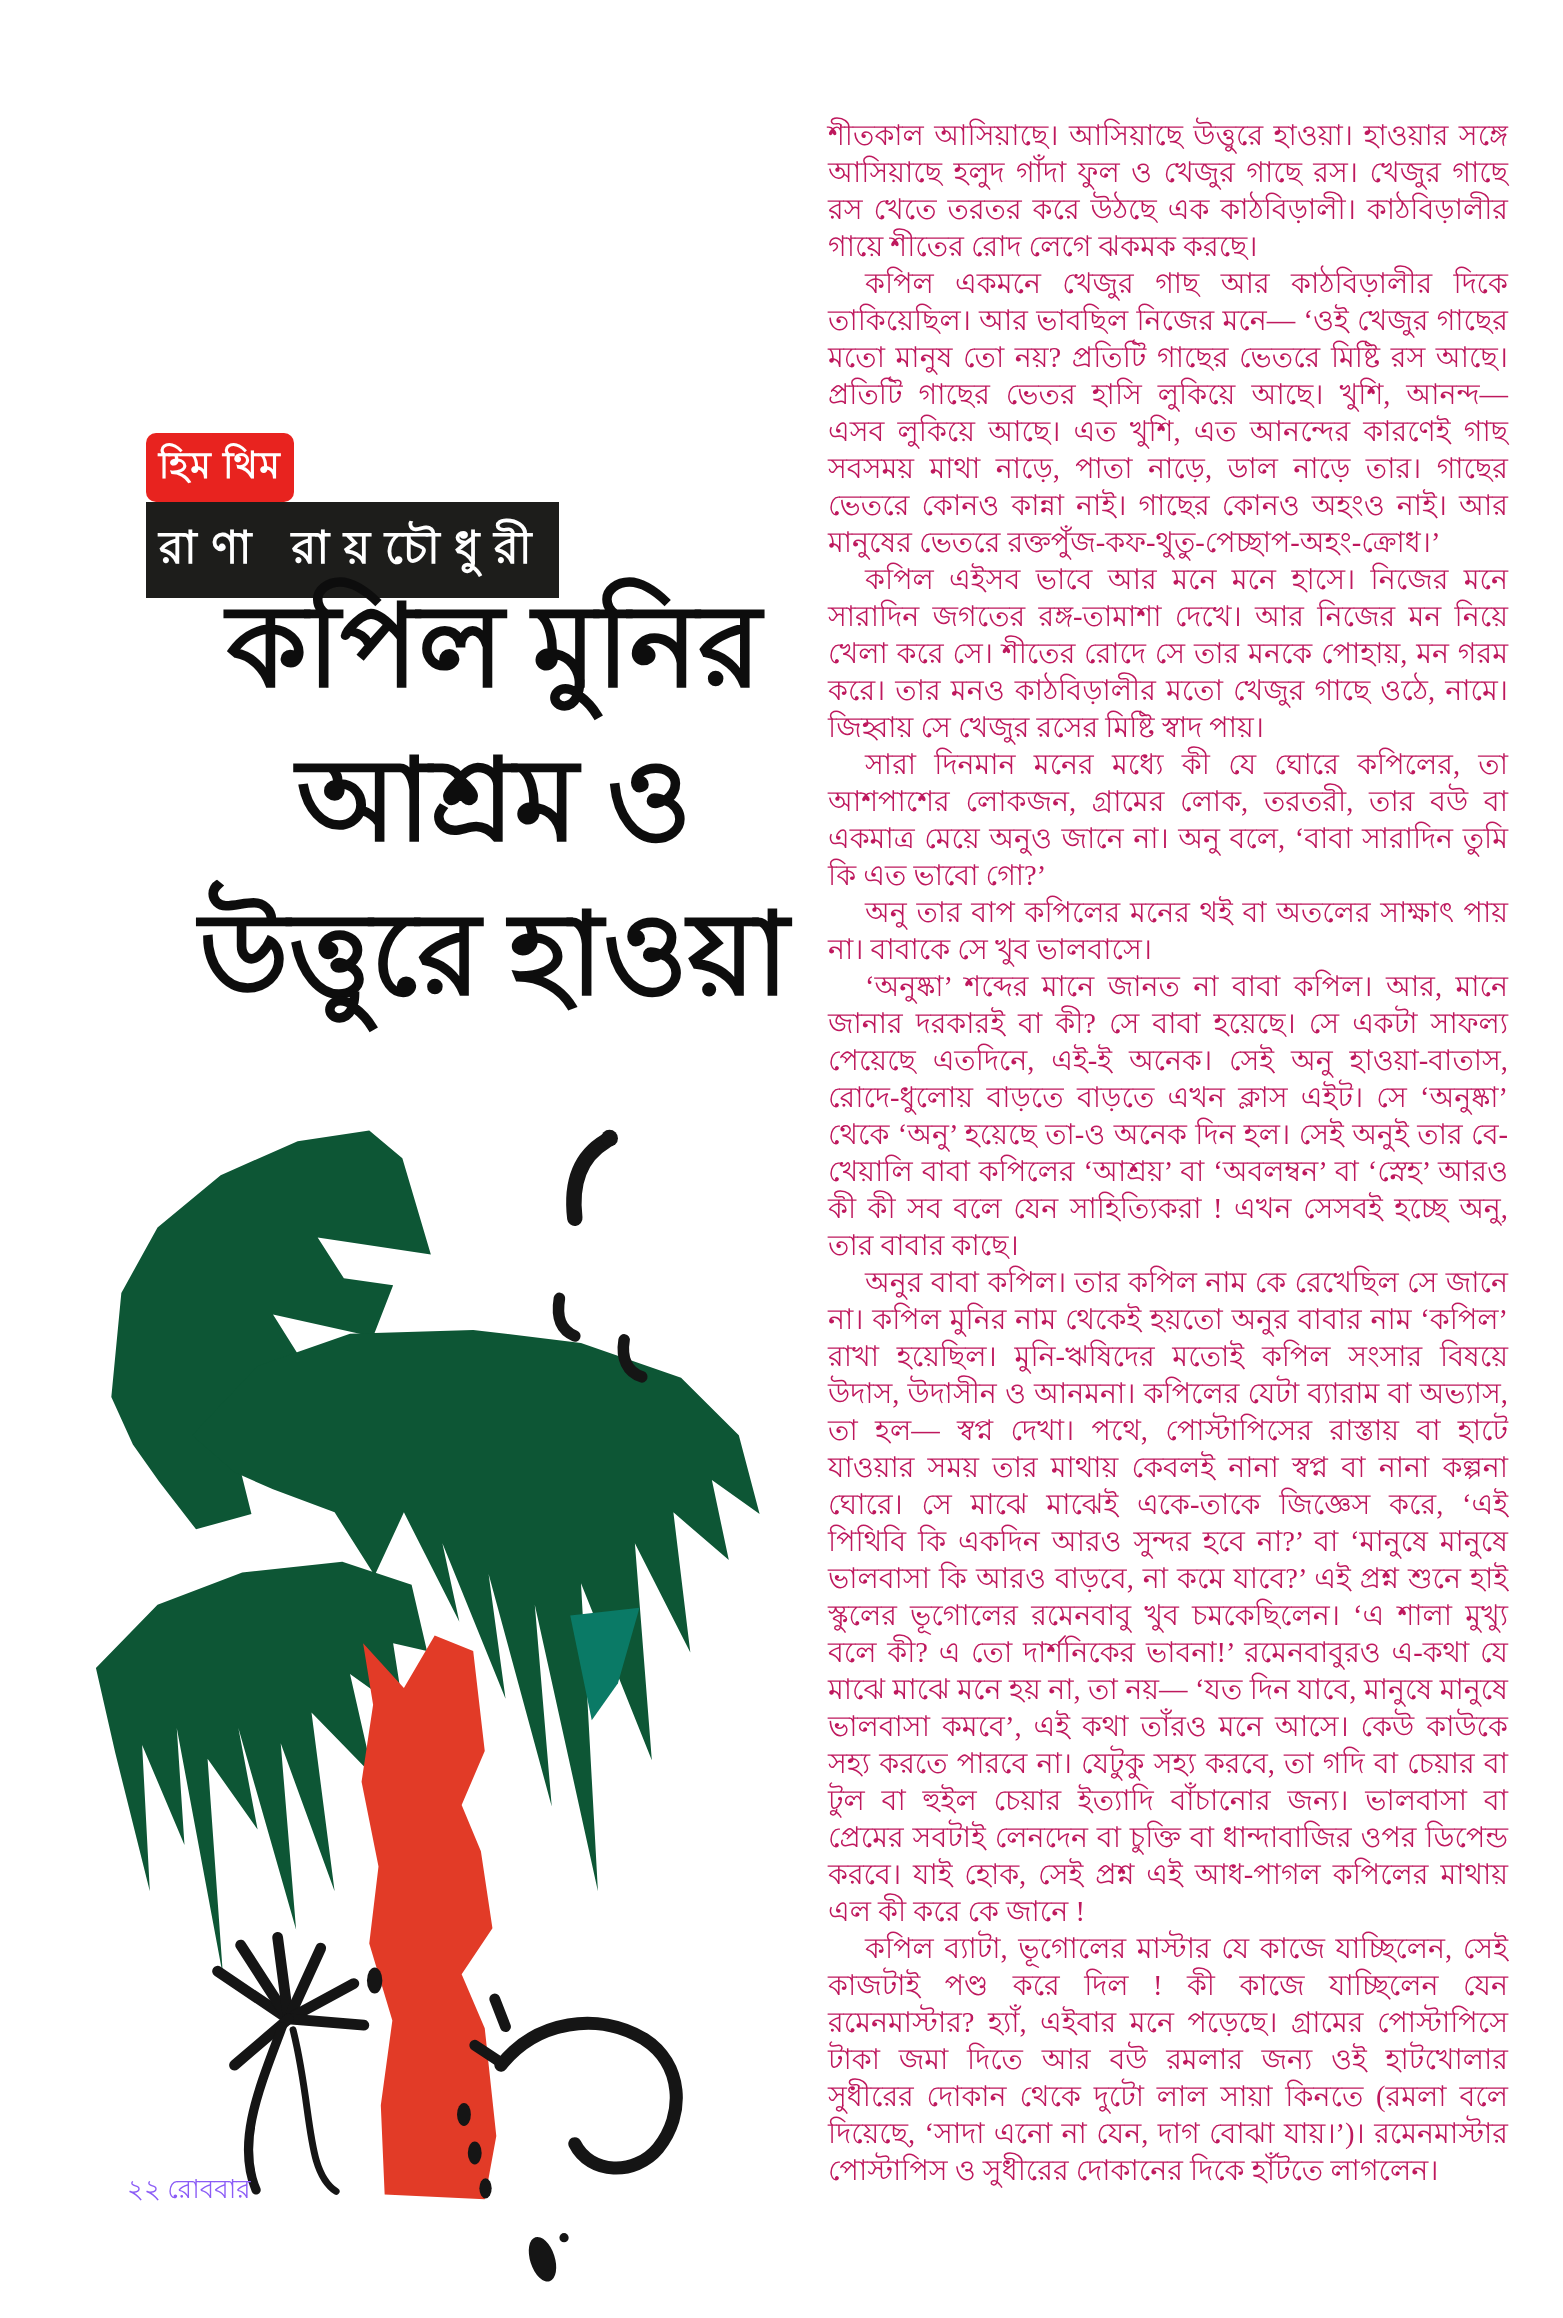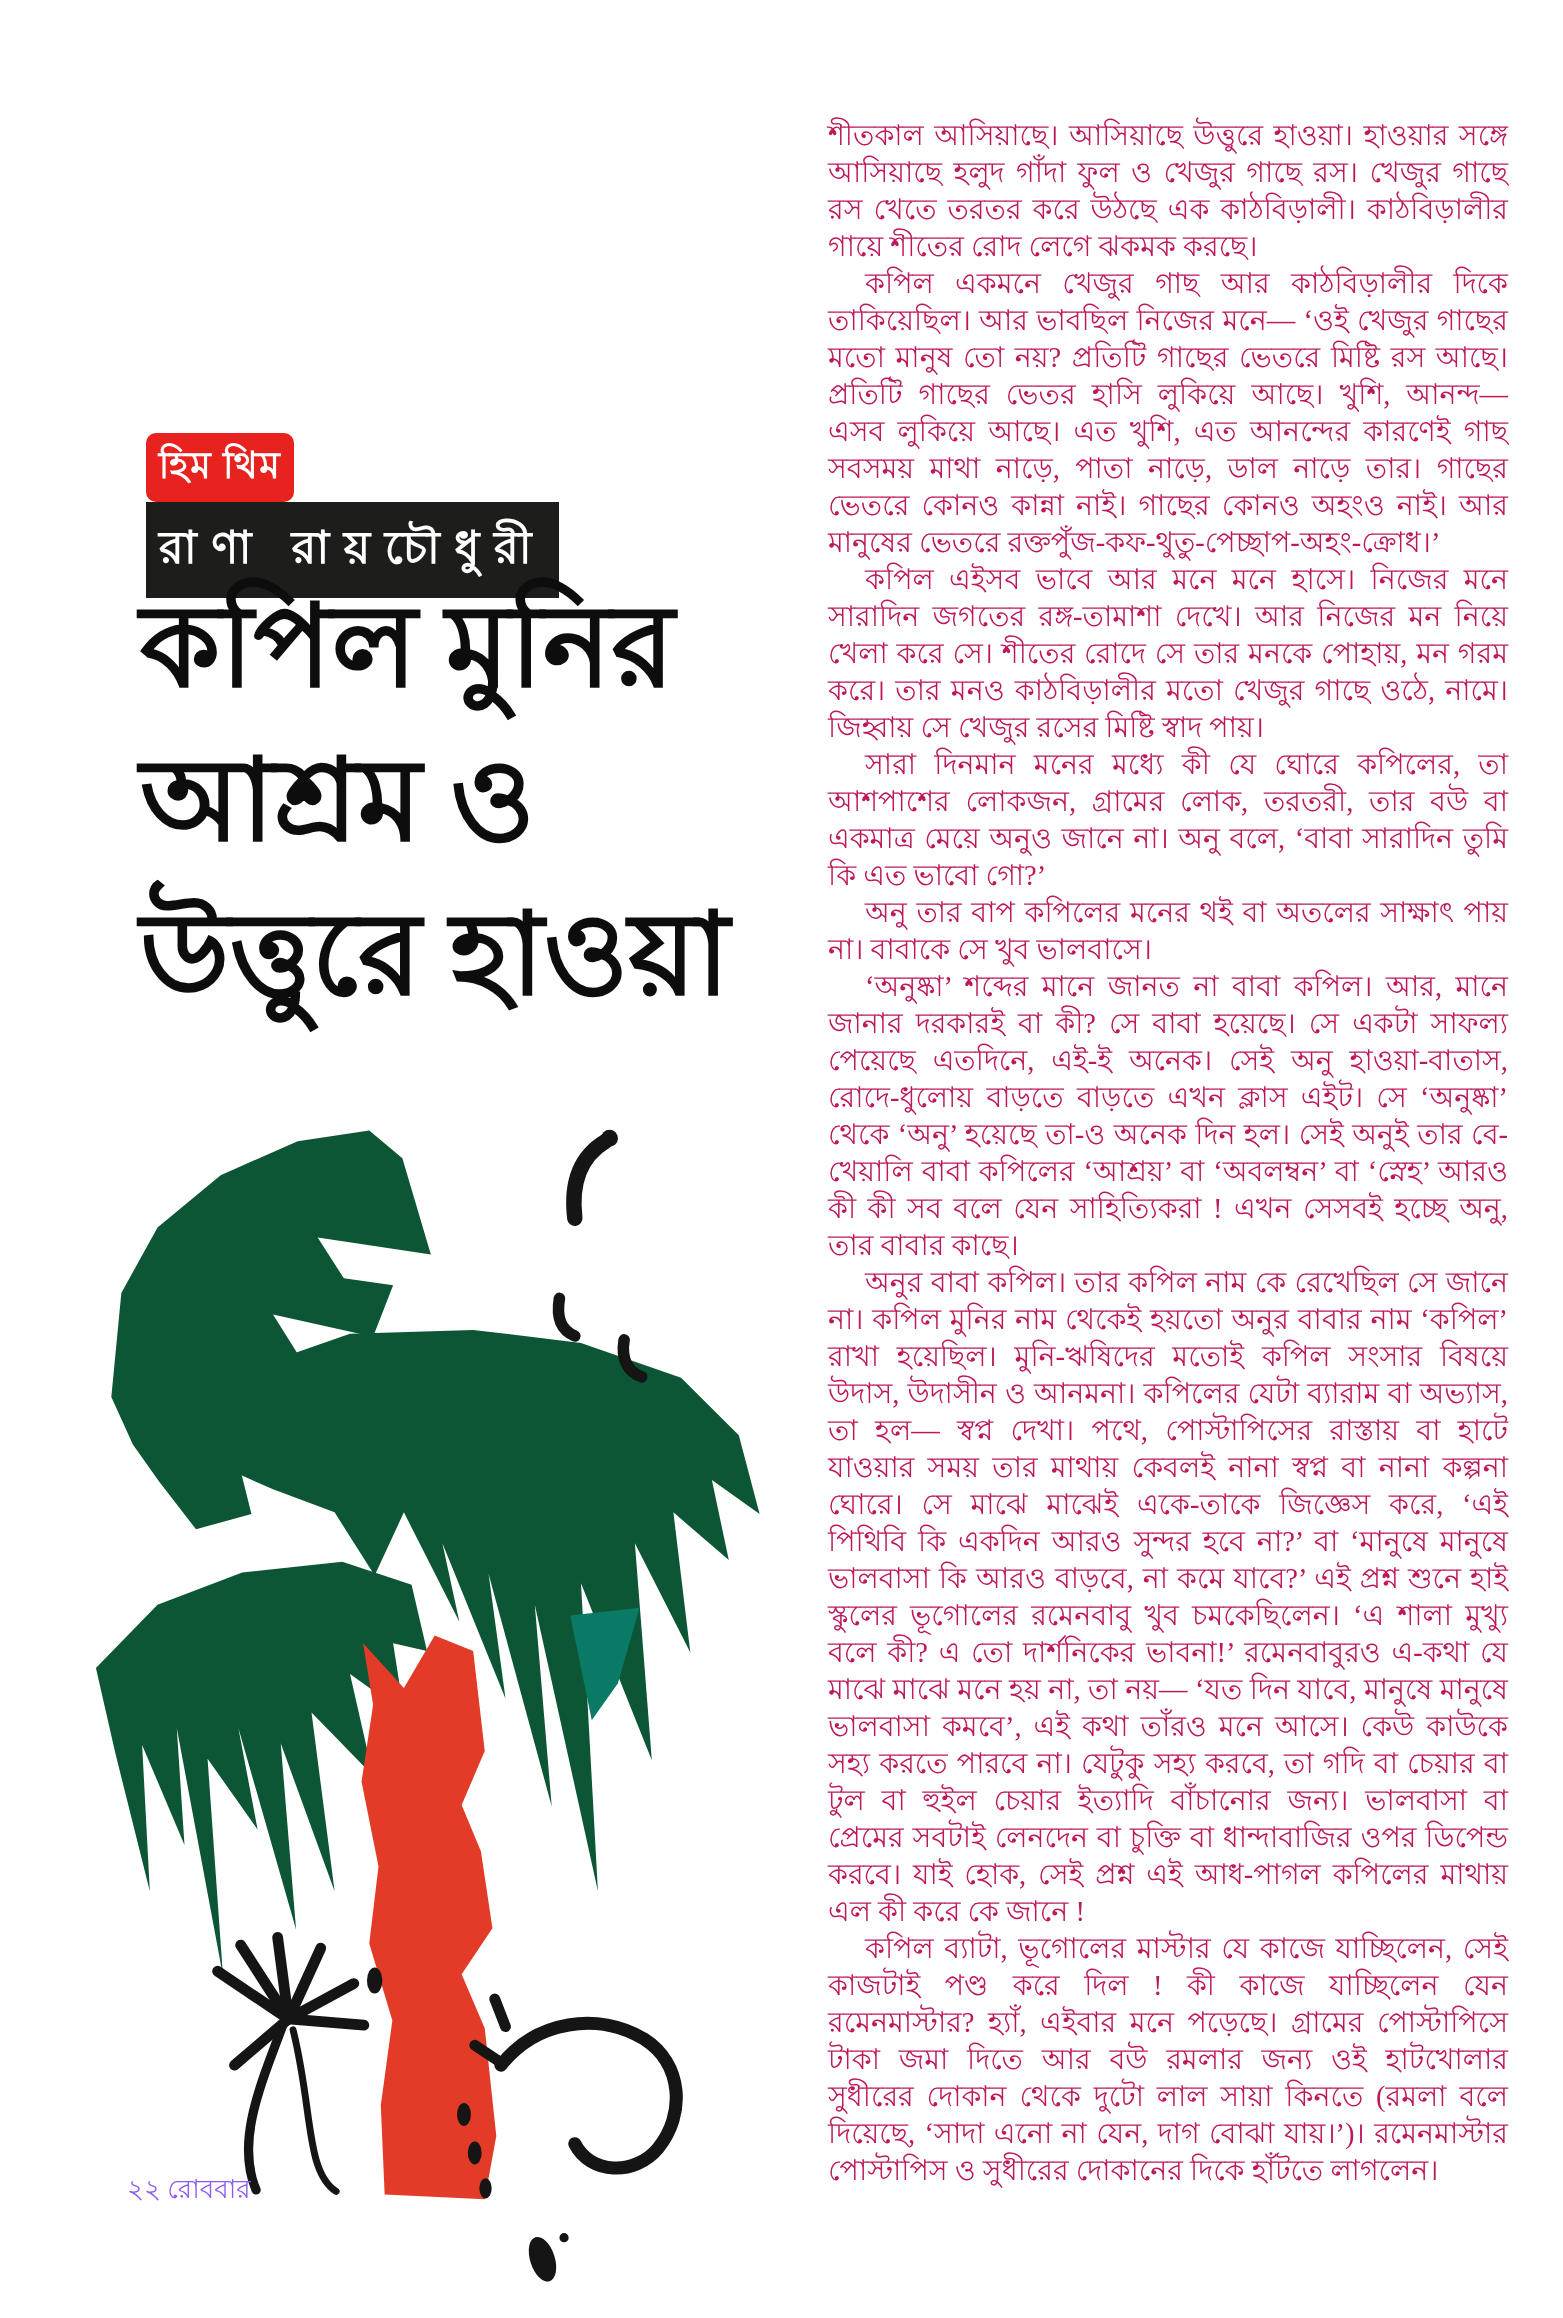--- a/index.html
+++ b/index.html
@@ -34,21 +34,21 @@
   }
   
   .headline{
     position:absolute;left:140px;top:571px;
     width:708px;
     color:#0d0d0d;
     font-weight:700;
     font-size:115px;line-height:154px;
     letter-spacing:0;
   }
-  .headline .line{white-space:nowrap;}
+  .headline .line{white-space:nowrap;text-align:center;}
   
   .body-col{
     position:absolute;left:828px;top:117px;
     width:680px;
     color:#be185d;
     font-size:28.5px;line-height:37px;
     text-align:justify;
   }
   .body-col p{margin:0;padding:0;}
   .body-col p.indent{text-indent:1.3em;}

